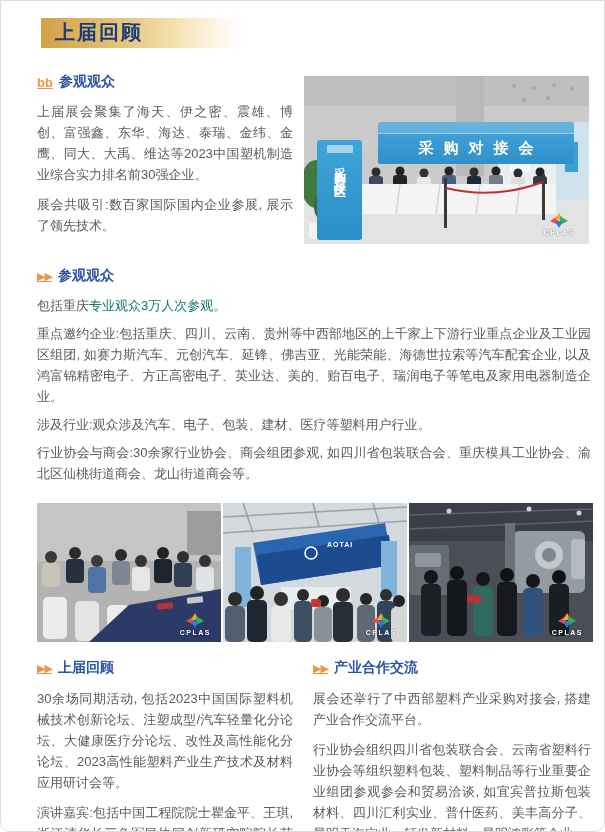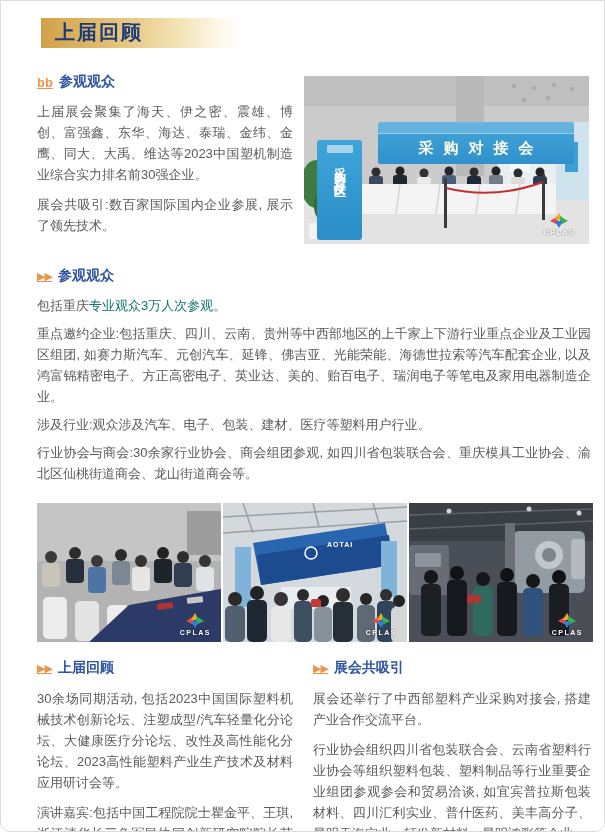--- a/index.html
+++ b/index.html
@@ -311,20 +311,20 @@
       <div class="heading">
         <span class="sec-icon">▶▶</span>
         <span>上届回顾</span>
       </div>
       <p class="para">30余场同期活动, 包括2023中国国际塑料机械技术创新论坛、注塑成型/汽车轻量化分论坛、大健康医疗分论坛、改性及高性能化分论坛、2023高性能塑料产业生产技术及材料应用研讨会等。</p>
       <p class="para">演讲嘉宾:包括中国工程院院士瞿金平、王琪, 浙江清华长三角军民协同创新研究院院长荣毅超, 北京化工大学教授吴大鸣, 大连橡胶塑料机械有限公司总经理杨宥人等30多个领域的专家和企业大咖。</p>
     </div>
     <div class="col-right">
       <div class="heading">
         <span class="sec-icon">▶▶</span>
-        <span>展会共吸引</span>
+        <span>产业合作交流</span>
       </div>
       <p class="para">展会还举行了中西部塑料产业采购对接会, 搭建产业合作交流平台。</p>
       <p class="para">行业协会组织四川省包装联合会、云南省塑料行业协会等组织塑料包装、塑料制品等行业重要企业组团参观参会和贸易洽谈, 如宜宾普拉斯包装材料、四川汇利实业、普什医药、美丰高分子、昆明天海实业、轩发新材料、昆明鸿彩等企业。</p>
     </div>
   </div>
 
 </div>
 
 </body></html>

